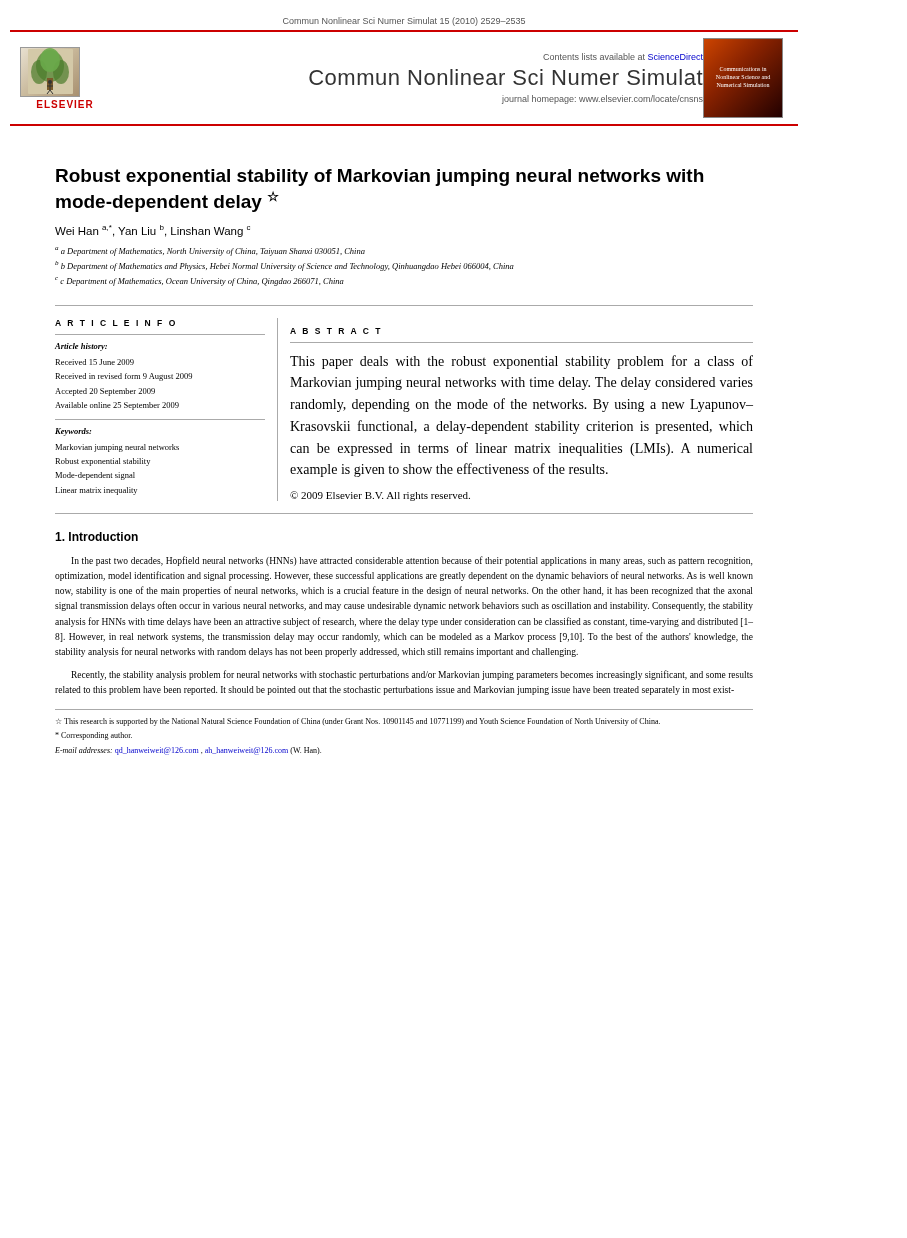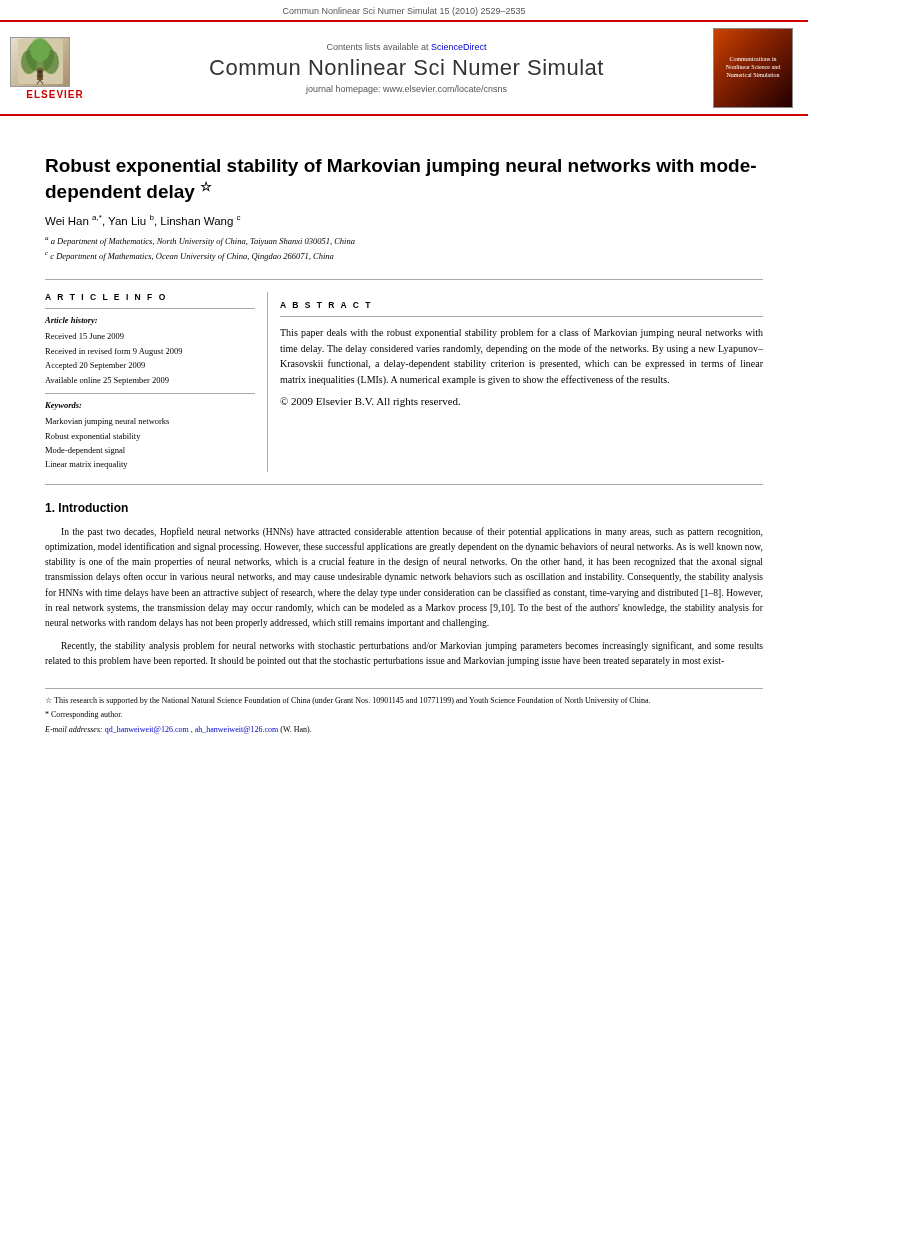--- a/index.html
+++ b/index.html
@@ -8,21 +8,21 @@
       font-family: "Times New Roman", Times, serif;
       font-size: 10px;
       color: #000;
       width: 907px;
       min-height: 1238px;
     }
     .page {
       width: 808px;
       min-height: 1238px;
       background: #fff;
-      padding: 0;
+      padding: 10px;
       position: relative;
     }
     
     .top-citation {
       text-align: center;
       font-size: 9px;
       color: #555;
       padding: 6px 0 4px 0;
       font-family: Arial, sans-serif;
     }
@@ -55,21 +55,21 @@
       background: linear-gradient(135deg, #e8e0d0 0%, #c8b89a 50%, #a89070 100%);
       display: flex;
       align-items: center;
       justify-content: center;
       font-size: 7px;
       color: #666;
       border: 1px solid #999;
     }
     .journal-title-center {
       flex: 1;
-      text-align: center;
+      text-align: right;
     }
     .journal-title-center .contents-line {
       font-size: 9px;
       color: #555;
       font-family: Arial, sans-serif;
       margin-bottom: 3px;
     }
     .journal-title-center .contents-line a {
       color: #00c;
       text-decoration: none;
@@ -181,42 +181,42 @@
       font-size: 8.5px;
       font-style: italic;
       font-weight: bold;
       margin-bottom: 4px;
     }
     .keywords-list {
       font-size: 8.5px;
       line-height: 1.7;
     }
     .abstract-text {
-      font-size: 10px;
+      font-size: 14px;
       line-height: 1.55;
       text-align: justify;
     }
     .copyright-line {
       font-size: 11px;
       text-align: left;
       margin-top: 8px;
       color: #000;
     }
     
     .intro-heading {
       font-size: 12px;
       font-weight: bold;
       font-family: Arial, sans-serif;
       margin-bottom: 10px;
     }
     .body-text {
       font-size: 9.5px;
       line-height: 1.6;
       text-align: justify;
-      margin-bottom: 18px;
+      margin-bottom: 10px;
     }
     .body-text p {
       text-indent: 16px;
       margin-bottom: 8px;
     }
     
     .footnote-section {
       border-top: 1px solid #aaa;
       padding-top: 6px;
       font-size: 8px;
@@ -297,20 +297,21 @@
         <span class="star">☆</span>
       </div>
     </div>
 
     <div class="authors">
       <span>Wei Han <sup>a,*</sup>, Yan Liu <sup>b</sup>, Linshan Wang <sup>c</sup></span>
     </div>
 
     <div class="affiliations">
       <p><sup>a</sup> <span>a Department of Mathematics, North University of China, Taiyuan Shanxi 030051, China</span></p>
+      <p><sup>b</sup> <span>b Department of Mathematics and Physics, Hebei Normal University of Science and Technology, Qinhuangdao Hebei 066004, China</span></p>
       <p><sup>c</sup> <span>c Department of Mathematics, Ocean University of China, Qingdao 266071, China</span></p>
     </div>
 
     <div class="two-col">
 
       <div class="col-left">
         <div class="section-heading">A R T I C L E   I N F O</div>
         <hr style="border:none;border-top:1px solid #aaa;margin:4px 0 6px 0;">
         <div class="article-info-label">Article history:</div>
         <div class="article-info-dates">

